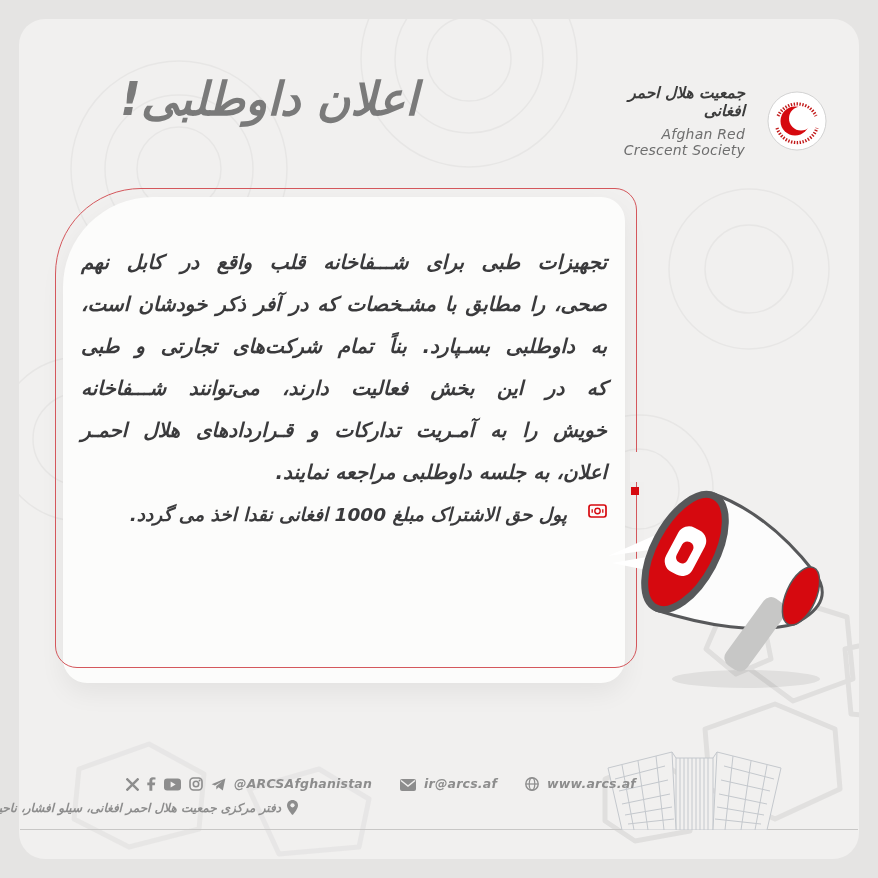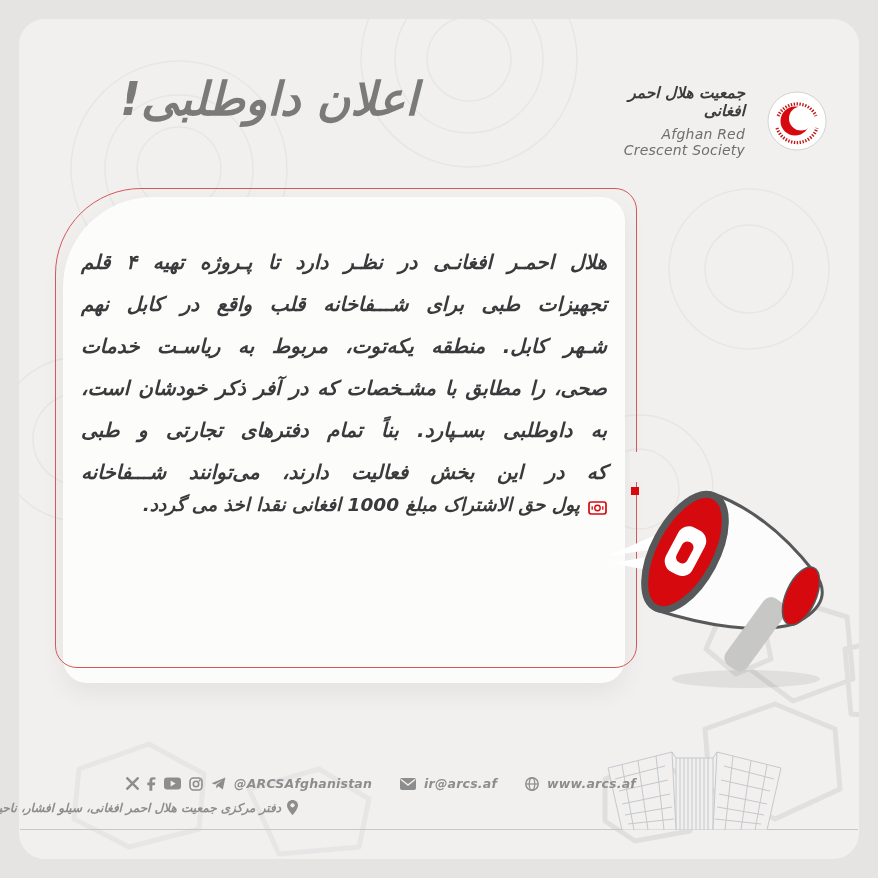--- a/index.html
+++ b/index.html
@@ -34,29 +34,29 @@
   .card-outline{position:absolute;left:55px;top:188px;width:582px;height:480px;
     border:1.2px solid var(--outline-red);border-radius:86px 22px 22px 22px;
     z-index:3;pointer-events:none;}
   .outline-gap{position:absolute;left:630px;top:452px;width:14px;height:30px;
     background:var(--bg-inner);z-index:4;}
   .outline-dot{position:absolute;left:631px;top:487px;width:8px;height:8px;
     background:var(--accent-red);z-index:4;}
   .ann-line{direction:rtl;white-space:nowrap;text-align:justify;text-align-last:justify;
     font-size:20px;font-weight:700;color:var(--text-dark);line-height:42px;height:42px;}
   .ann-line.last{text-align-last:right;}
-  .fee-line{direction:rtl;margin-top:1px;display:flex;align-items:flex-end;gap:8px;
+  .fee-line{direction:rtl;margin-top:11px;display:flex;align-items:flex-start;gap:21px;
     font-size:18.5px;font-weight:700;color:var(--text-dark);}
   
   .megaphone{position:absolute;left:588px;top:468px;width:260px;height:230px;z-index:5;}
   
   .ground-line{position:absolute;left:20px;top:829px;width:838px;height:1px;
     background:#c8c7c6;z-index:1;}
   .building{position:absolute;left:592px;top:744px;z-index:2;}
-  .footer-row1{position:absolute;left:126px;top:776px;display:flex;align-items:center;
+  .footer-row1{position:absolute;left:126px;top:776px;display:flex;align-items:flex-end;
     gap:8px;color:var(--footer-gray);font-size:12.5px;z-index:3;}
   .footer-row1 .txt{font-weight:700;letter-spacing:.2px;}
   .footer-row1 .spacer{width:12px;}
   .icon{display:inline-flex;align-items:center;}
   .footer-row2{position:absolute;right:462px;top:800px;direction:rtl;display:flex;
     align-items:center;gap:6px;color:var(--footer-gray);font-size:12px;font-weight:700;
     white-space:nowrap;z-index:3;}
 </style>
 </head>
 <body>
@@ -108,26 +108,26 @@
     <svg class="seal" viewBox="0 0 62 62">
       <circle cx="31" cy="31" r="29" fill="#ffffff" stroke="#c9c9c9" stroke-width=".8"></circle>
       <path d="M12 26 A21 21 0 0 1 50 26" stroke="#c21a1a" stroke-width="3.2" fill="none" stroke-dasharray="1.4 1.5"></path>
       <path d="M11 38 A21 21 0 0 0 51 38" stroke="#c21a1a" stroke-width="3.2" fill="none" stroke-dasharray="1.4 1.5"></path>
       <circle cx="29" cy="31" r="14.5" fill="#d6090f"></circle>
       <circle cx="35" cy="28.5" r="12" fill="#ffffff"></circle>
     </svg>
   </div>
 
   <div class="card">
-    <div class="ann-line">هلال احمـر افغانـی در نظـر دارد تا پـروژه تهیه ۴ قلم</div>
     <div class="ann-line">تجهیزات طبی برای شـــفاخانه قلب واقع در کابل نهم</div>
-    <div class="ann-line">شـهر کابل. منطقه یکه‌توت، مربوط به ریاسـت خدمات</div>
     <div class="ann-line">صحی، را مطابق با مشـخصات که در آفر ذکر خودشان است،</div>
-    <div class="ann-line">به داوطلبی بسـپارد. بناً تمام دفتر‌های تجارتی و طبی</div>
+    <div class="ann-line">به داوطلبی بسـپارد. بناً تمام شرکت‌های تجارتی و طبی</div>
     <div class="ann-line">که در این بخش فعالیت دارند، می‌توانند شـــفاخانه</div>
+    <div class="ann-line">خویش را به آمـریت تدارکات و قـراردادهای هلال احمـر</div>
+    <div class="ann-line last">اعلان، به جلسه داوطلبی مراجعه نمایند.</div>
     <div class="fee-line">
       <svg class="icon" width="19" height="14" viewBox="0 0 19 14">
         <rect x="1" y="1" width="17" height="12" rx="2.2" fill="none" stroke="#d6090f" stroke-width="1.7"></rect>
         <circle cx="9.5" cy="7" r="2.7" fill="none" stroke="#d6090f" stroke-width="1.4"></circle>
         <line x1="4.2" y1="5.2" x2="4.2" y2="8.8" stroke="#d6090f" stroke-width="1.3"></line>
         <line x1="14.8" y1="5.2" x2="14.8" y2="8.8" stroke="#d6090f" stroke-width="1.3"></line>
       </svg>
       <span>پول حق الاشتراک مبلغ 1000 افغانی نقدا اخذ می گردد.</span>
     </div>
   </div>

